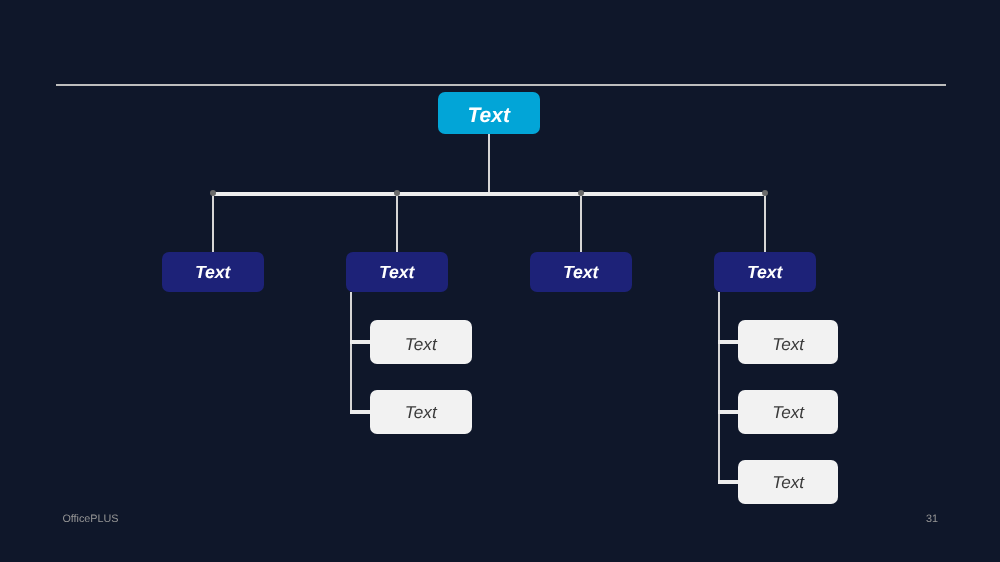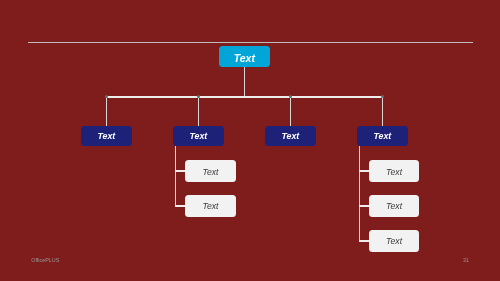--- a/index.html
+++ b/index.html
@@ -1,19 +1,19 @@
 <!DOCTYPE html>
 <html><head>
 <meta charset="utf-8">
 <style>
   html,body{margin:0;padding:0;}
   body{width:500px;height:281px;background:#ffffff;overflow:hidden;
        font-family:"Liberation Sans",sans-serif;position:relative;
        -webkit-font-smoothing:antialiased;}
-  .slide{position:absolute;left:0;top:0;width:500px;height:281px;background:#7f1d1d;text-align:right;}
+  .slide{position:absolute;left:0;top:0;width:500px;height:281px;background:#0f172a;text-align:right;}
   .toprule{position:absolute;left:27.5px;top:42.2px;width:445px;height:1px;background:#bdbdbd;}
 
   .node{position:absolute;box-sizing:border-box;display:flex;align-items:center;justify-content:center;
         white-space:nowrap;}
   .node > span{display:block;position:relative;}
   .n1 > span{top:1.4px;}
   .n2 > span{top:0.4px;}
   .n3 > span{top:0.5px;}
   .n1{background:#02a5d7;border-radius:3.5px;color:#ffffff;font-weight:bold;font-style:italic;
       font-size:10.5px;letter-spacing:0px;}

